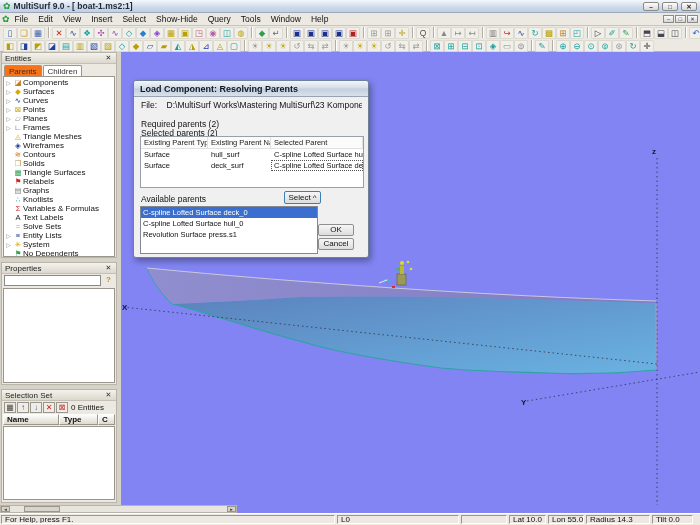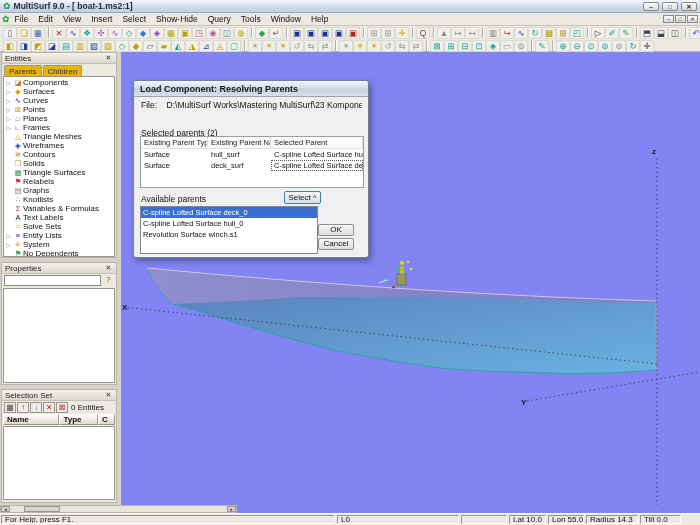--- a/index.html
+++ b/index.html
@@ -61,23 +61,23 @@
   .panel-title {
     height:11px; display:flex; align-items:center; padding:0 3px;
     background:linear-gradient(#f4f2ec,#dcd8ce); border-bottom:1px solid #c4c0b6;
     font-size:8px; color:#222;
   }
   .panel-title .x { margin-left:auto; font-size:7px; color:#333; width:9px; text-align:center; }
   .tabs { display:flex; align-items:flex-end; height:12px; padding:1px 2px 0 2px; gap:1px; background:#ece9e2; }
   .tab {
     font-size:8px; padding:0 4px; height:11px; line-height:11px;
     border:1px solid #9a968c; border-bottom:none; border-radius:2px 2px 0 0;
-    background:#eab308; color:#333;
-  }
-  .tab.active { background:#eab308; position:relative; z-index:2; }
+    background:#ffffff; color:#333;
+  }
+  .tab.active { background:#f97316; position:relative; z-index:2; }
   .tree {
     background:#fff; border:1px solid #9a968c; margin:0 1px 1px 1px;
     height:181px; overflow:hidden; padding-top:1px;
   }
   .tree-item { display:flex; align-items:center; height:9px; font-size:8px; white-space:nowrap; }
   .tw { width:9px; text-align:center; font-size:6px; color:#888; flex:none; }
   .ti { width:10px; text-align:center; font-size:7.5px; flex:none; }
   .prop-row { display:flex; align-items:center; gap:2px; padding:1px 2px; background:#ece9e2; }
   .prop-input { flex:1; height:11px; background:#fff; border:1px solid #8a8a8a; }
   .prop-help { width:11px; height:11px; text-align:center; font-size:8px; color:#c09000; font-weight:bold; }
@@ -525,20 +525,21 @@
 
 <div class="dialog">
   <div class="dlg-title">
     <span>Load Component: Resolving Parents</span>
   </div>
   <div class="dlg-body">
     <div class="dlg-line" style="top:2px;">
       <span>File:</span>&nbsp;&nbsp;&nbsp;
       <span>D:\MultiSurf Works\Mastering MultiSurf\23 Komponenten\fertiger Artikel -</span>
     </div>
+    <div class="dlg-line" style="top:21px;">Required parents (2)</div>
     <div class="dlg-line" style="top:30px;">Selected parents (2)</div>
 
     <div class="dlg-table" id="dlg-table">
         <div class="dt-head">
           <span class="dt-hc c0">Existing Parent Type</span>
           <span class="dt-hc c1">Existing Parent Name</span>
           <span class="dt-hc c2">Selected Parent</span>
         </div>
         <div class="dt-row">
           <span class="dt-c c0">Surface</span>
@@ -550,34 +551,34 @@
           <span class="dt-c c1">deck_surf</span>
           <span class="dt-c c2 focus-cell">C-spline Lofted Surface deck_0</span>
         </div>
       </div>
 
     <div class="dlg-btn select-btn">Select ^</div>
     <div class="avail-label">Available parents</div>
     <div class="dlg-list" id="dlg-list">
         <div class="li" style="background: rgb(58, 110, 207); color: rgb(255, 255, 255);">C-spline Lofted Surface deck_0</div>
         <div class="li">C-spline Lofted Surface hull_0</div>
-        <div class="li">Revolution Surface winch.s1</div>
+        <div class="li">Revolution Surface press.s1</div>
       </div>
 
     <div class="dlg-btn ok-btn">OK</div>
     <div class="dlg-btn cancel-btn">Cancel</div>
   </div>
 </div>
 
 <div class="hscroll">
   <span class="sb-arrow">◂</span>
   <span class="sb-thumb"></span>
   <span class="sb-arrow" style="margin-left:auto;">▸</span>
 </div>
 <div class="statusbar" id="statusbar">
     <span class="status-cell" style="width: 334px;">For Help, press F1.</span>
     <span class="status-cell" style="width: 122px;">L0</span>
     <span class="status-cell" style="width: 46px;"></span>
     <span class="status-cell" style="width: 37px;">Lat 10.0</span>
     <span class="status-cell" style="width: 36px;">Lon 55.0</span>
-    <span class="status-cell" style="width: 52px;">Radius 14.3</span>
+    <span class="status-cell" style="width: 64px;">Radius 14.3</span>
     <span class="status-cell" style="width: 41px;">Tilt 0.0</span>
   </div>
 
 </body></html>

